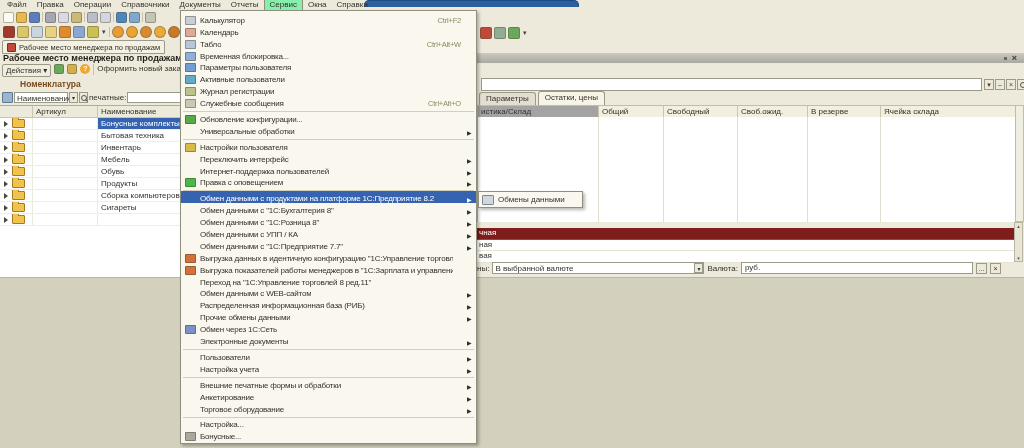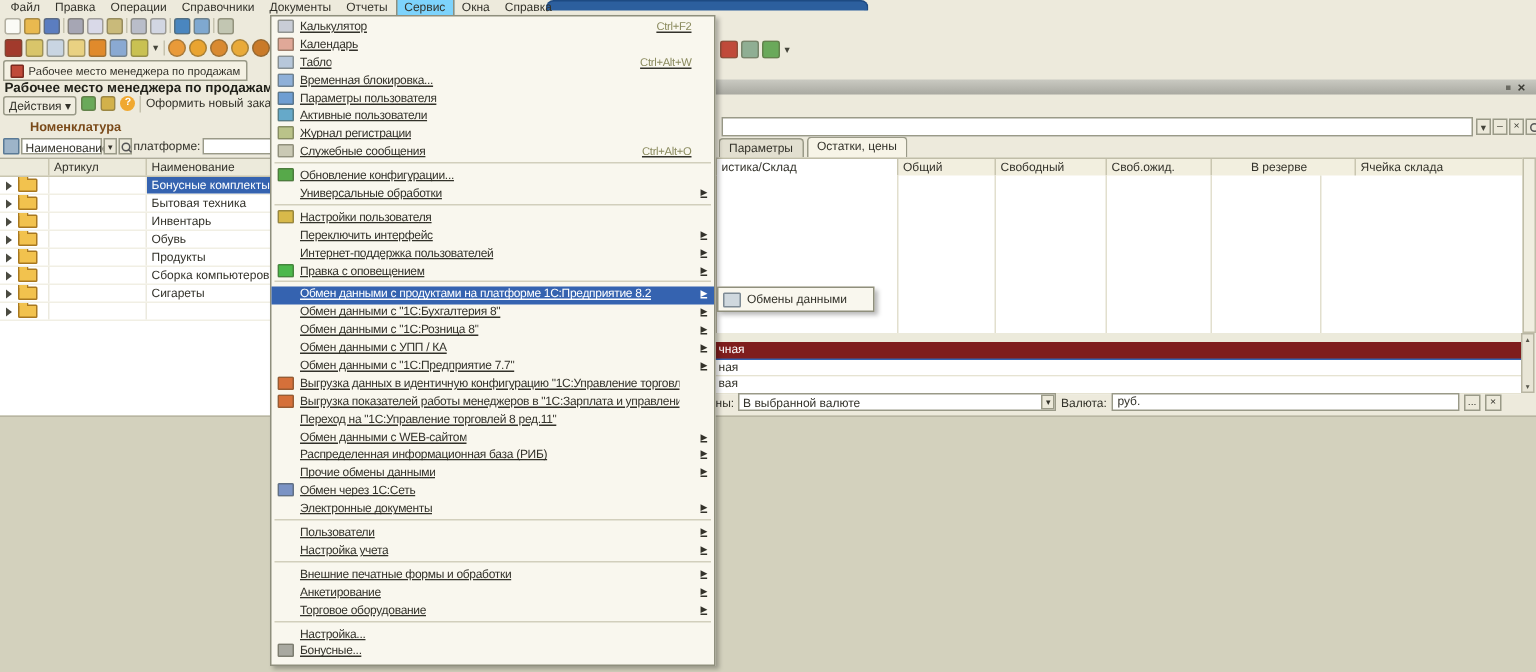--- a/index.html
+++ b/index.html
@@ -6,21 +6,21 @@
   body{font-family:"Liberation Sans",sans-serif;}
   #app{position:relative;width:1024px;height:448px;background:#edeadc;overflow:hidden;color:#33322a;}
   .abs{position:absolute;}
 
   
   .bluebar{left:364px;top:0;width:213px;height:6px;background:#2c5f9e;border:1px solid #1d4a82;border-bottom:none;border-radius:5px 5px 0 0;}
 
   
   .menubar{left:2px;top:0;height:10px;display:flex;align-items:flex-end;font-size:8px;}
   .mb-item{padding:1px 5px;line-height:8px;white-space:nowrap;cursor:default;}
-  .mb-item.active{background:#7dd3fc;border:1px solid #8f8f7d;border-bottom:none;position:relative;z-index:55;}
+  .mb-item.active{background:#86efac;border:1px solid #8f8f7d;border-bottom:none;position:relative;z-index:55;}
 
   
   .tbar{display:flex;align-items:center;gap:2px;}
   .tb1{left:3px;top:11px;height:12px;}
   .tb2{left:3px;top:25px;height:13px;}
   .tb2r{left:480px;top:26px;height:13px;}
   .tic{width:11px;height:11px;border:1px solid rgba(90,85,60,.45);border-radius:2px;box-sizing:border-box;display:inline-flex;align-items:center;justify-content:center;}
   .tb2 .tic,.tb2r .tic{width:12px;height:12px;}
   .tic.sep{width:1px;height:10px;border:none;background:#c5c2ae;border-radius:0;}
   .tic.round{border-radius:50%;}
@@ -76,21 +76,21 @@
   .sbtn{width:10px;height:11px;border:1px solid #9a9a88;background:#ece9da;font-size:7px;display:inline-flex;align-items:center;justify-content:center;box-sizing:border-box;color:#44443a;}
   .sbtn.mag::before{left:2px;top:2px;}
   .sbtn.mag::after{left:6px;top:7px;}
 
   .rtabs{left:479px;top:92px;height:13px;display:flex;align-items:flex-end;gap:2px;font-size:8px;}
   .rtab{border:1px solid #9a9a88;border-bottom:none;border-radius:3px 3px 0 0;padding:1px 6px;background:#e2dfd0;height:10px;line-height:10px;}
   .rtab.active{background:#f7f4e7;height:11px;}
 
   .rhead{left:477px;top:105px;height:12px;display:flex;font-size:8px;background:#f2efdf;border:1px solid #c0bda8;box-sizing:content-box;}
   .rhc{border-right:1px solid #c9c6b0;box-sizing:border-box;padding-left:3px;line-height:12px;white-space:nowrap;overflow:hidden;}
-  .rhc.first{background:#ffffff;}
+  .rhc.first{background:#a3a3a3;}
   .rbody{left:477px;top:117px;width:538px;height:105px;background:#fff;border-left:1px solid #c0bda8;border-right:1px solid #c0bda8;display:flex;box-sizing:content-box;}
   .rbc{height:100%;border-right:1px solid #e2dfce;box-sizing:border-box;}
   .rgutter{left:1015px;top:105px;width:9px;height:117px;background:#f0eee0;border:1px solid #c0bda8;box-sizing:border-box;}
   .rstrip{left:477px;top:222px;width:538px;height:6px;background:#eceadb;}
 
   .prows{left:477px;top:228px;width:537px;}
   .prow{height:10.6px;font-size:8px;line-height:10.6px;padding-left:2px;background:#fff;border-bottom:1px solid #e6e3d2;white-space:nowrap;overflow:hidden;}
   .prow.selected{background:#7f1d1d;color:#fff;border-bottom-color:#3563b0;}
   .vscroll{left:1014px;top:222px;width:9px;height:40px;background:#e8e5d6;border:1px solid #b8b5a2;box-sizing:border-box;display:flex;flex-direction:column;justify-content:space-between;align-items:center;font-size:5px;color:#55554a;}
 
@@ -98,21 +98,21 @@
   .pcombo{width:212px;height:12px;background:#fff;border:1px solid #9a9a88;box-sizing:border-box;display:flex;align-items:center;}
   .pcombo .val{flex:1;padding-left:2px;white-space:nowrap;overflow:hidden;}
   .pcombo .cbtn{height:10px;}
   .pfield{width:232px;height:12px;background:#fff;border:1px solid #9a9a88;box-sizing:border-box;line-height:10px;padding-left:3px;}
   .pbtn{width:11px;height:11px;border:1px solid #9a9a88;background:#ece9da;font-size:7px;display:inline-flex;align-items:center;justify-content:center;box-sizing:border-box;}
 
   .mdi{left:0;top:277px;width:1024px;height:171px;background:#d3d1bd;border-top:1px solid #b8b5a2;box-sizing:border-box;}
 
   
   .menu{left:180px;top:10px;width:297px;background:#f9f7ee;border:1px solid #8f8f7d;box-shadow:2px 2px 3px rgba(0,0,0,.28);z-index:50;padding:2px 0;box-sizing:border-box;}
-  .mi{height:11.9px;display:flex;align-items:flex-start;font-size:8px;padding:0 2px;letter-spacing:-0.2px;text-decoration:underline;}
+  .mi{height:11.9px;display:flex;align-items:flex-end;font-size:8px;padding:0 2px;letter-spacing:-0.2px;}
   .mic{width:11px;height:9px;margin:0 4px 0 2px;border-radius:1px;flex:none;}
   .mic.has{border:1px solid rgba(60,60,40,.4);box-sizing:border-box;}
   .mlabel{white-space:nowrap;overflow:hidden;}
   .mshortcut{margin-left:auto;color:#8a8a5e;font-size:7.5px;padding:0 6px 0 8px;white-space:nowrap;}
   .arr{width:7px;font-size:6px;visibility:hidden;flex:none;}
   .mi.arrow .arr{visibility:visible;}
   .mi.selected{background:#3563b0;color:#fff;}
   .mi.selected .mshortcut{color:#dfe6f5;}
   .mi.separator{height:4px;padding:0 2px;}
   .mi.separator::before{content:"";flex:1;height:1px;background:#d2cfbc;}
@@ -208,21 +208,21 @@
 
   <div class="abs nsection">Номенклатура</div>
 
   <div class="abs frow">
     <span class="ficon"></span>
     <span class="combo" style="width:54px">Наименование</span>
     <span class="cbtn">▾</span>
     <span class="cbtn">
         <span class="mag" style="width:8px;height:8px"></span>
       </span>
-    <span>платформе:</span>
+    <span>печатные:</span>
     <span class="field" style="width:66px"></span>
   </div>
 
   <div class="abs ltable">
     <div class="lhead">
 
     <div class="lhc" style="width: 33px;"></div>
         <div class="lhc" style="width: 65px;">Артикул</div>
         <div class="lhc" style="width: 86px;">Наименование</div>
       </div>
@@ -248,20 +248,28 @@
 
         <div class="lrow">
           <div class="lc lc-exp">
             <span class="exp"></span>
             <span class="folder"></span>
           </div>
           <div class="lc lc-art"></div>
           <div class="lc lc-name">Инвентарь</div>
         </div>
 
+        <div class="lrow">
+          <div class="lc lc-exp">
+            <span class="exp"></span>
+            <span class="folder"></span>
+          </div>
+          <div class="lc lc-art"></div>
+          <div class="lc lc-name">Мебель</div>
+        </div>
 
         <div class="lrow">
           <div class="lc lc-exp">
             <span class="exp"></span>
             <span class="folder"></span>
           </div>
           <div class="lc lc-art"></div>
           <div class="lc lc-name">Обувь</div>
         </div>
 
@@ -322,21 +330,21 @@
   <span class="rtab">Параметры</span>
       <span class="rtab active">Остатки, цены</span>
     </div>
 
   <div class="abs rhead">
 
   <div class="rhc first" style="width: 121px;">истика/Склад</div>
       <div class="rhc" style="width: 65px;">Общий</div>
       <div class="rhc" style="width: 74px;">Свободный</div>
       <div class="rhc" style="width: 70px;">Своб.ожид.</div>
-      <div class="rhc" style="width: 73px; margin-left: 23px;">В резерве</div>
+      <div class="rhc" style="width: 73px;">В резерве</div>
       <div class="rhc" style="width: 135px;">Ячейка склада</div>
     </div>
   <div class="abs rbody">
 
   <div class="rbc" style="width: 121px;"></div>
       <div class="rbc" style="width: 65px;"></div>
       <div class="rbc" style="width: 74px;"></div>
       <div class="rbc" style="width: 70px;"></div>
       <div class="rbc" style="width: 73px;"></div>
       <div class="rbc" style="width: 135px;"></div>

